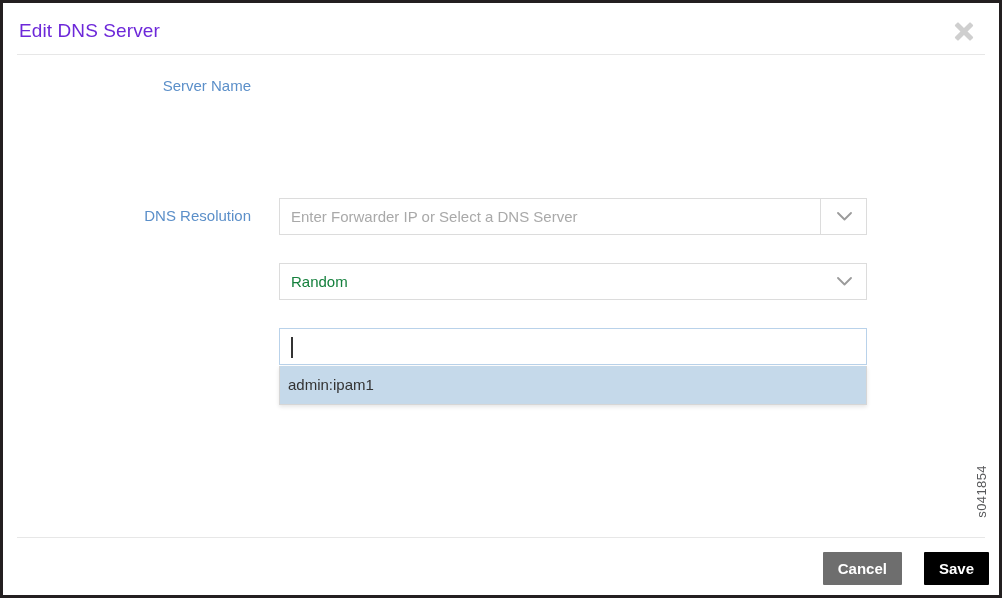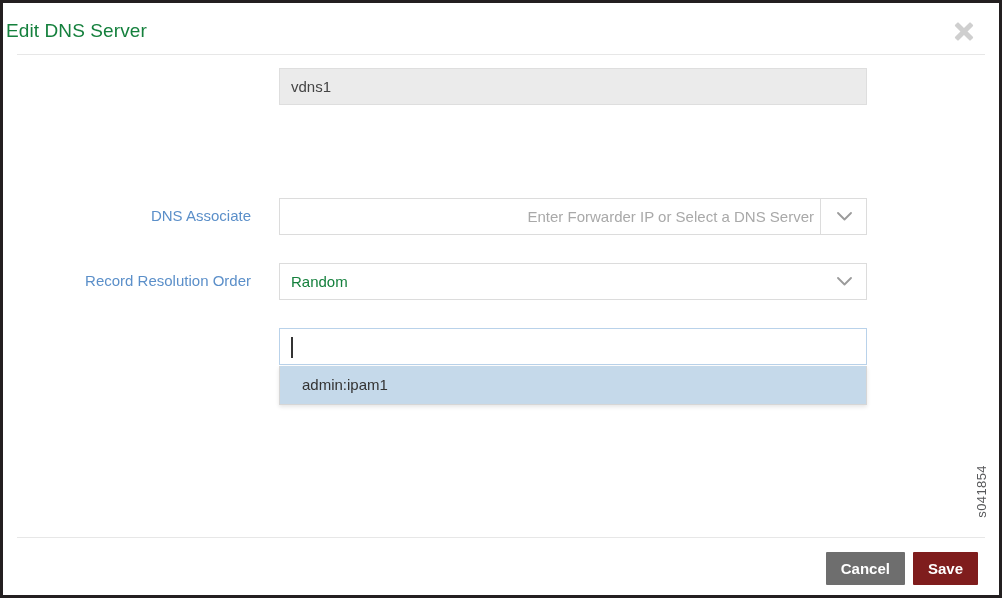--- a/index.html
+++ b/index.html
@@ -23,24 +23,24 @@
   
   .dialog-header {
     position: absolute;
     left: 3px;
     top: 3px;
     right: 3px;
     height: 48px;
   }
   .dialog-title {
     position: absolute;
-    left: 0;
+    left: 13px;
     top: 14px;
     font-size: 19px;
-    color: #15803d;
+    color: #6d28d9;
     letter-spacing: .1px;
     white-space: nowrap;
   }
   .close-icon {
     position: absolute;
     right: 19px;
     top: 12px;
     width: 26px;
     height: 26px;
     cursor: pointer;
@@ -108,21 +108,20 @@
     white-space: nowrap;
     overflow: hidden;
   }
   .field-input.readonly {
     background: #ebebeb;
     border-color: #dedede;
     color: #444444;
   }
   .field-input.placeholder {
     color: #a9a9a9;
-    text-align: right;
   }
   .field-input.has-split {
     padding-right: 52px;
   }
 
   
   .chevron {
     position: absolute;
     top: 0;
     right: 0;
@@ -163,21 +162,21 @@
     box-sizing: border-box;
     border: 1px solid #d6d6d6;
     border-top: none;
     background: #ffffff;
     box-shadow: 0 2px 4px rgba(0,0,0,.10);
     z-index: 30;
   }
   .suggestion {
     height: 38px;
     line-height: 38px;
-    padding: 0 22px;
+    padding: 0 8px;
     font-size: 15px;
     color: #4d4d4d;
     white-space: nowrap;
     overflow: hidden;
     cursor: pointer;
   }
   .suggestion.selected {
     background: #c5d9ea;
     color: #333333;
   }
@@ -186,41 +185,41 @@
   .footer-divider {
     position: absolute;
     left: 14px;
     right: 14px;
     top: 534px;
     height: 1px;
     background: #e7e7e7;
   }
   .footer {
     position: absolute;
-    right: 21px;
+    right: 10px;
     top: 549px;
     display: flex;
-    gap: 8px;
+    gap: 22px;
     z-index: 10;
     margin-left: 8px;
   }
   .btn {
     border: none;
     font-family: "Liberation Sans", sans-serif;
     font-size: 15px;
     font-weight: bold;
     color: #ffffff;
     padding: 0 15px;
     height: 33px;
     line-height: 33px;
     cursor: pointer;
     border-radius: 1px;
   }
   .btn-cancel { background: #6e6e6e; min-width: 68px; }
-  .btn-save   { background: #7f1d1d; min-width: 50px; }
+  .btn-save   { background: #000000; min-width: 50px; }
 
   
   .watermark {
     position: absolute;
     right: 10px;
     top: 462px;
     font-size: 13px;
     color: #58595b;
     writing-mode: vertical-rl;
     transform: rotate(180deg);
@@ -235,42 +234,39 @@
 
   <div class="dialog-header">
     <div class="dialog-title">Edit DNS Server</div>
     <div class="close-icon"></div>
   </div>
   <div class="header-divider"></div>
 
   <div class="form">
 
     <div class="form-row">
-      <div class="field-wrap">
-        <div class="field-input readonly">vdns1</div>
-      </div>
-    </div>
-
-    <div class="form-row">
-    </div>
-
-    <div class="form-row">
-      <div class="field-label">DNS Associate</div>
+      <div class="field-label">Server Name</div>
+    </div>
+
+    <div class="form-row">
+    </div>
+
+    <div class="form-row">
+      <div class="field-label">DNS Resolution</div>
       <div class="field-wrap">
         <div class="field-input placeholder has-split">Enter Forwarder IP or Select a DNS Server</div>
         <div class="chevron split">
           <svg width="15" height="9" viewBox="0 0 15 9">
             <path d="M1 1 L7.5 7.5 L14 1" fill="none" stroke="#9b9b9b" stroke-width="1.8" stroke-linecap="round" stroke-linejoin="round"></path>
           </svg>
         </div>
       </div>
     </div>
 
     <div class="form-row">
-      <div class="field-label">Record Resolution Order</div>
       <div class="field-wrap">
         <div class="field-input has-split">Random</div>
         <div class="chevron">
           <svg width="15" height="9" viewBox="0 0 15 9">
             <path d="M1 1 L7.5 7.5 L14 1" fill="none" stroke="#9b9b9b" stroke-width="1.8" stroke-linecap="round" stroke-linejoin="round"></path>
           </svg>
         </div>
       </div>
     </div>
 

